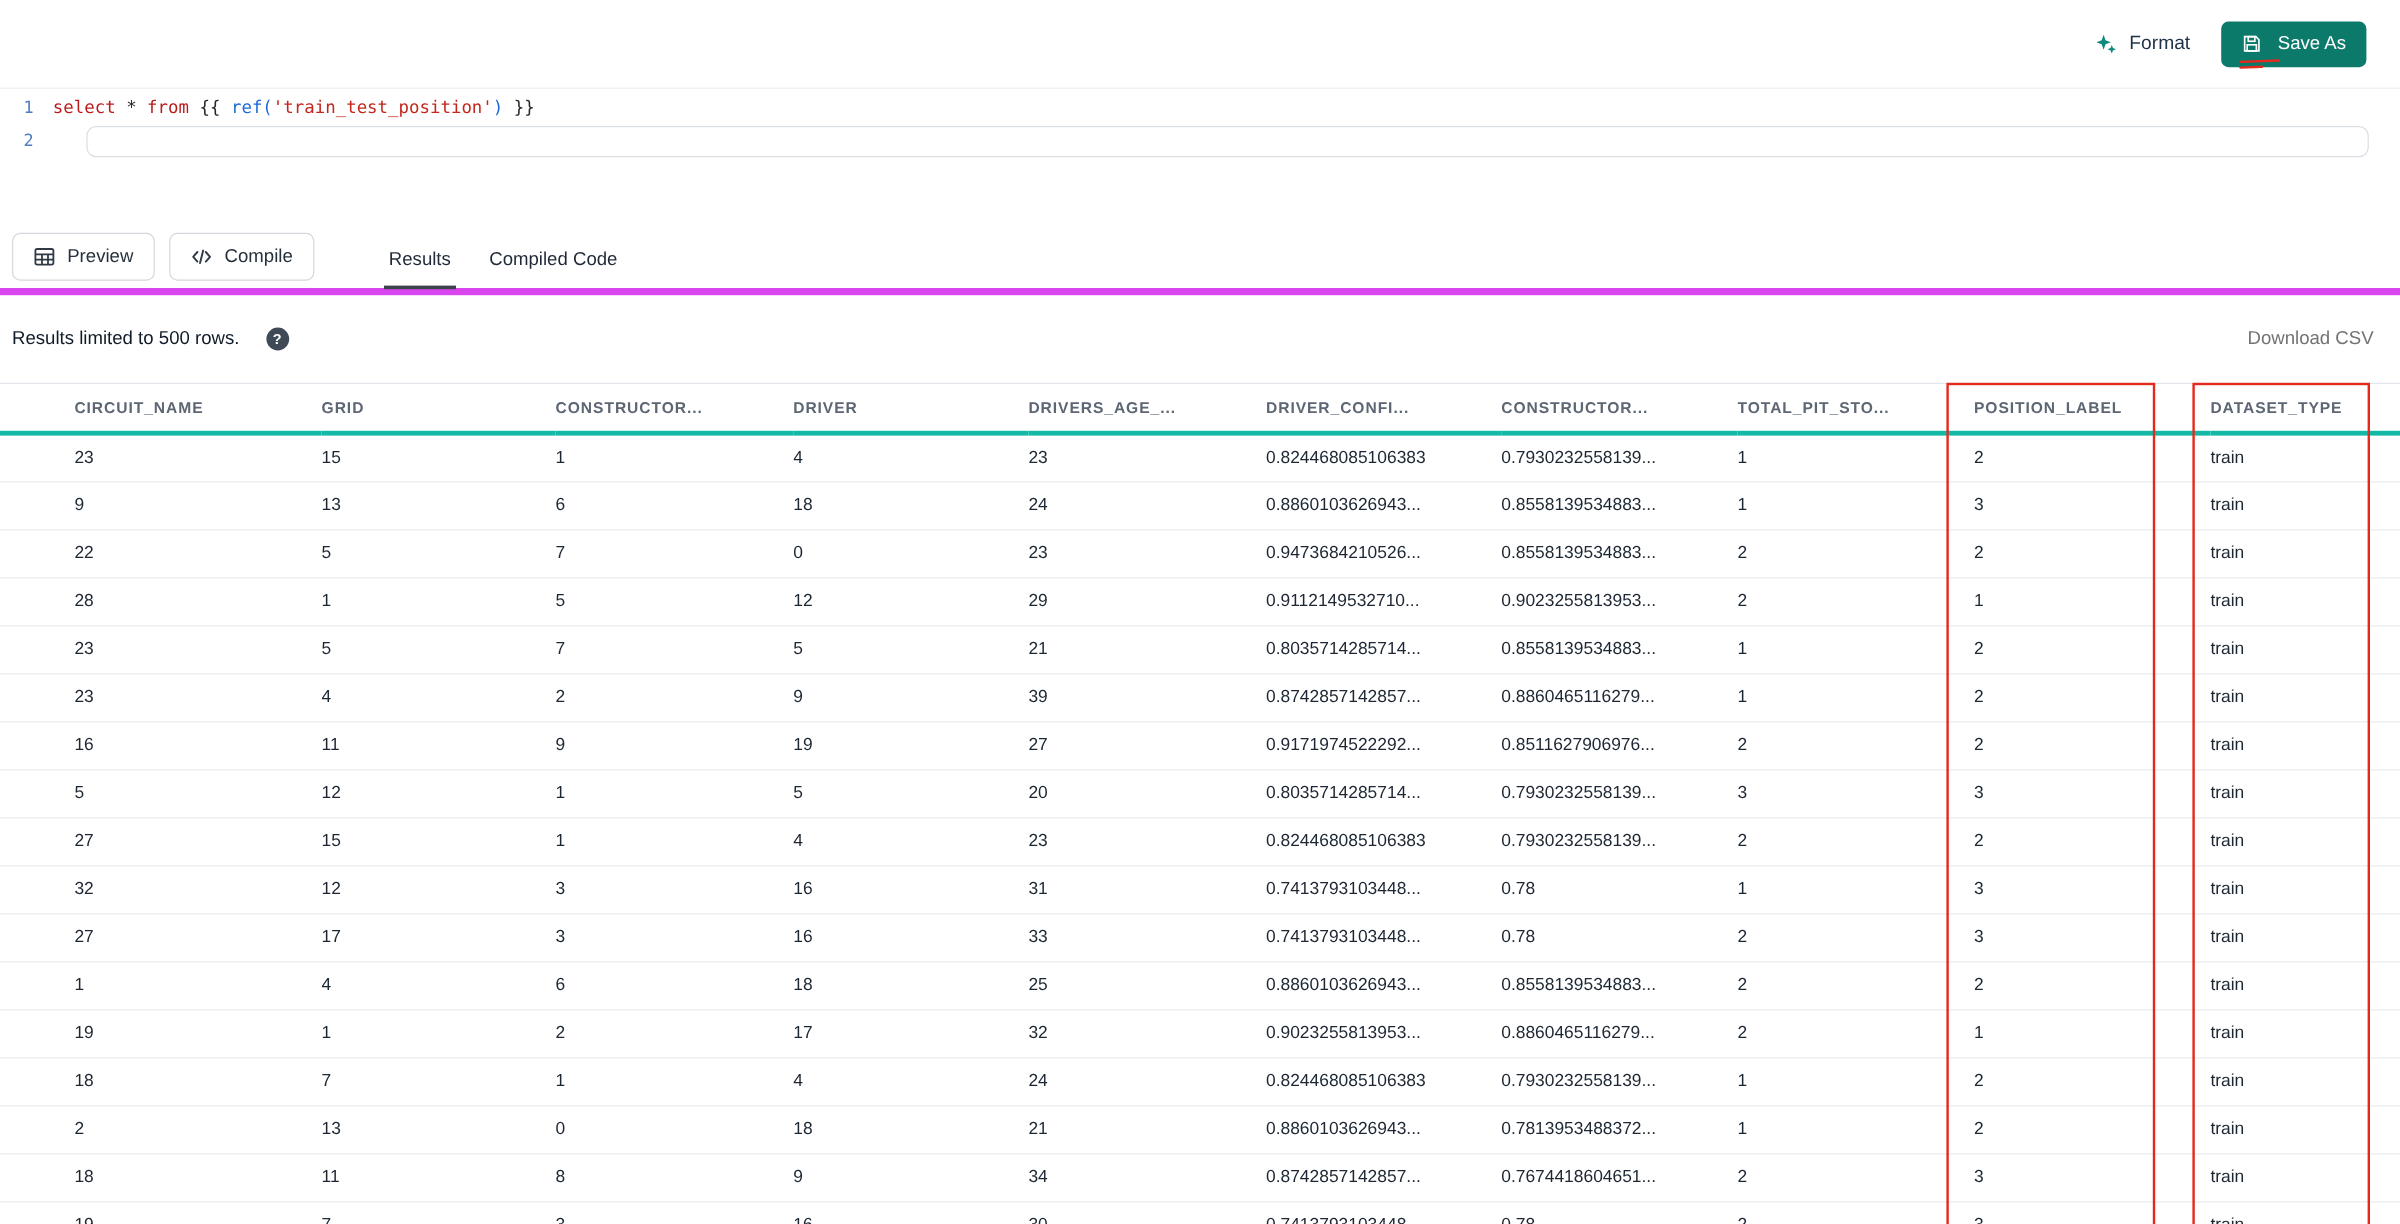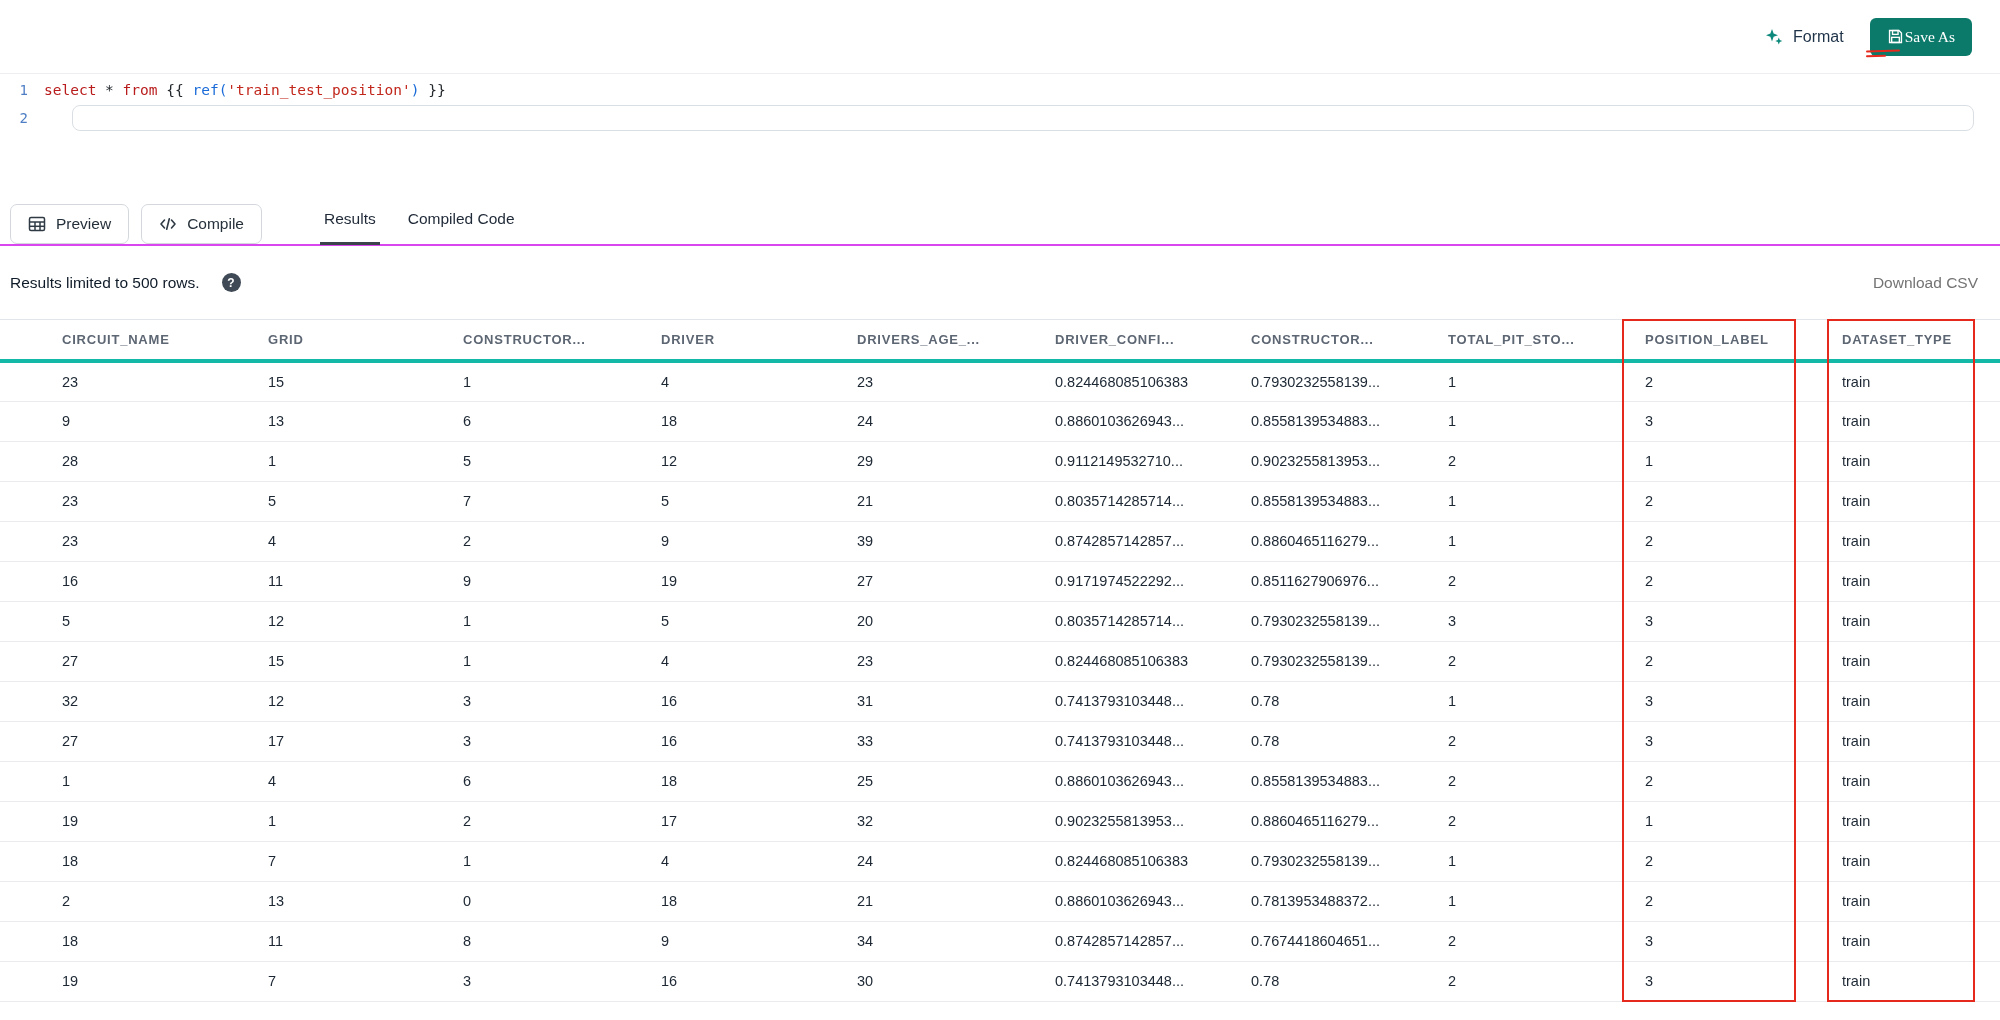--- a/index.html
+++ b/index.html
@@ -4,22 +4,22 @@
 <style>
   * { margin:0; padding:0; box-sizing:border-box; }
   html,body { width:2000px; height:1020px; overflow:hidden; background:#ffffff;
               font-family:"Liberation Sans", sans-serif; color:#1c2733; }
 
   
   .topbar { height:74px; display:flex; align-items:center; justify-content:flex-end;
             gap:26px; padding-right:28px; border-bottom:1px solid #eceef1; background:#fff; position:relative; }
   .format-btn { display:flex; align-items:center; gap:9px; background:none; border:none;
                 font-family:inherit; font-size:16px; color:#1e3248; cursor:pointer; }
-  .saveas-btn { display:flex; align-items:center; gap:1px; background:#0c7a6b; border:none;
-                color:#fff; font-family:Liberation Serif, serif; font-size:15.5px; font-weight:500;
+  .saveas-btn { display:flex; align-items:center; gap:13px; background:#0c7a6b; border:none;
+                color:#fff; font-family:Liberation Sans, sans-serif; font-size:15.5px; font-weight:500;
                 height:38px; padding:0 17px; border-radius:6px; cursor:pointer; }
   .red-scribble { position:absolute; left:1866px; top:50px; width:40px; height:10px; pointer-events:none; }
   .red-scribble i { display:block; background:#e5291d; height:2px; border-radius:1px; }
   .red-scribble i:nth-child(1){ width:34px; transform:rotate(-2deg); }
   .red-scribble i:nth-child(2){ width:20px; margin-top:3px; transform:rotate(-2deg); }
 
   
   .editor { height:120px; padding-top:3px; }
   .code-line { display:flex; align-items:center; height:25px; position:relative; }
   .code-line.line2 { height:28px; margin-top:2px; }
@@ -27,22 +27,22 @@
         font-family:"DejaVu Sans Mono", monospace; font-size:14px; color:#4f7ec5; }
   .code { font-family:"DejaVu Sans Mono", monospace; font-size:14.5px; white-space:pre; }
   .tok-kw { color:#b91c1c; }
   .tok-pl { color:#24292e; }
   .tok-fn { color:#1a6bd8;text-align:center; }
   .tok-str { color:#c2271c; }
   .active-line-box { position:absolute; left:72px; right:26px; top:1px; height:26px;
                      border:1px solid #dadfe4; border-radius:8px; }
 
   
-  .actions-row { height:52px; display:flex; align-items:flex-end; padding-left:10px;
-                 border-bottom:2px solid #d946ef; }
+  .actions-row { height:52px; display:flex; align-items:flex-start; padding-left:10px;
+                 border-bottom:6px solid #d946ef; }
   .ghost-btn { display:flex; align-items:center; gap:10px; height:40px; padding:0 17px;
                background:#fff; border:1px solid #d4d8dd; border-radius:7px;
                font-family:inherit; font-size:15.5px; color:#25303b; cursor:pointer; }
   .ghost-btn + .ghost-btn { margin-left:12px; }
   .tabs { display:flex; align-self:stretch; margin-left:46px; }
   .tab { display:flex; align-items:center; padding:0 16px; font-size:15.5px; color:#1f2937;
          position:relative; cursor:pointer; }
   .tab.active { font-weight:500; }
   .tab.active::after { content:""; position:absolute; left:12px; right:12px; bottom:-1px;
                        height:3px; background:#3c434b; }
@@ -199,20 +199,32 @@
             <td>6</td>
             <td>18</td>
             <td>24</td>
             <td>0.8860103626943...</td>
             <td>0.8558139534883...</td>
             <td>1</td>
             <td>3</td>
             <td>train</td>
           </tr>
           <tr>
+            <td>22</td>
+            <td>5</td>
+            <td>7</td>
+            <td>0</td>
+            <td>23</td>
+            <td>0.9473684210526...</td>
+            <td>0.8558139534883...</td>
+            <td>2</td>
+            <td>2</td>
+            <td>train</td>
+          </tr>
+          <tr>
             <td>28</td>
             <td>1</td>
             <td>5</td>
             <td>12</td>
             <td>29</td>
             <td>0.9112149532710...</td>
             <td>0.9023255813953...</td>
             <td>2</td>
             <td>1</td>
             <td>train</td>

